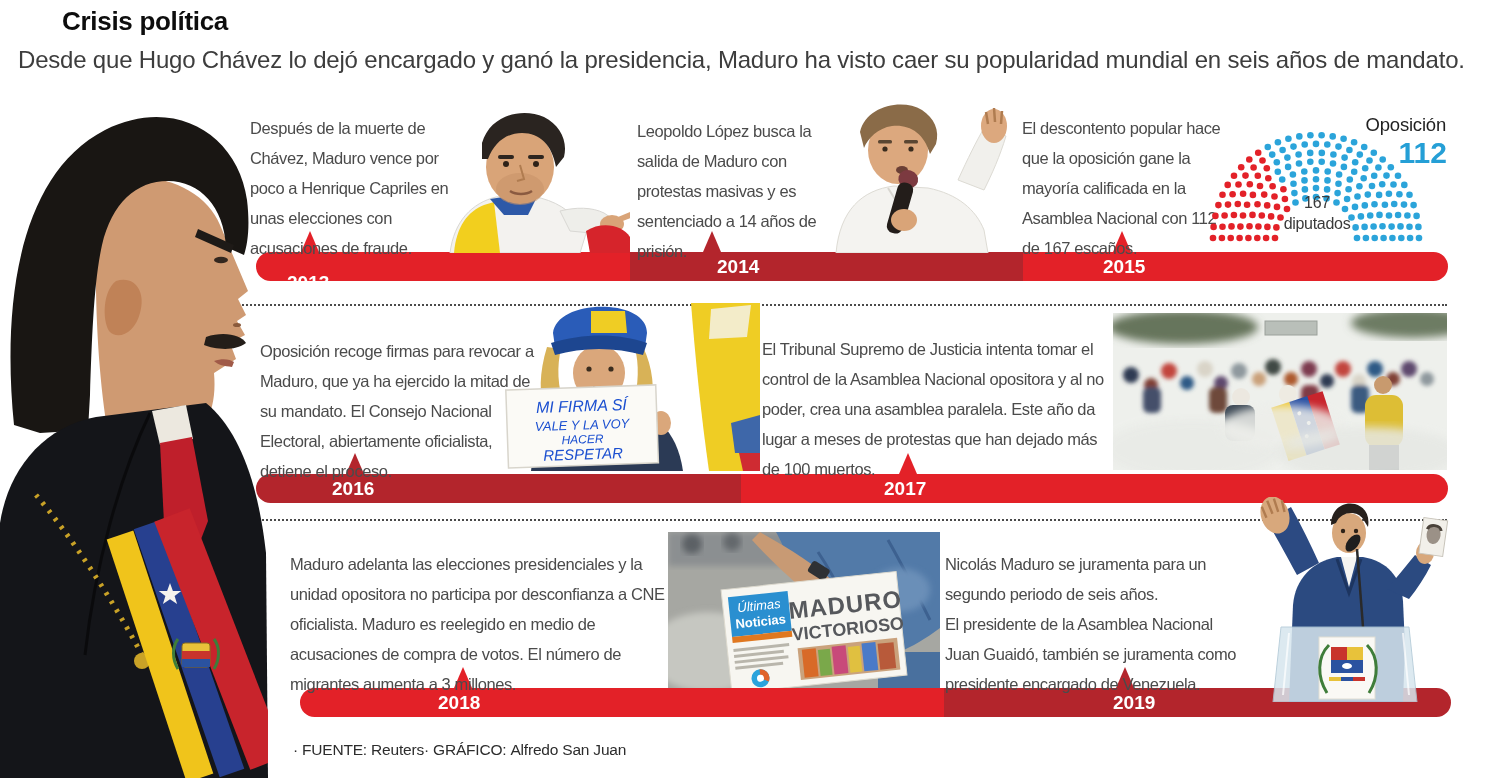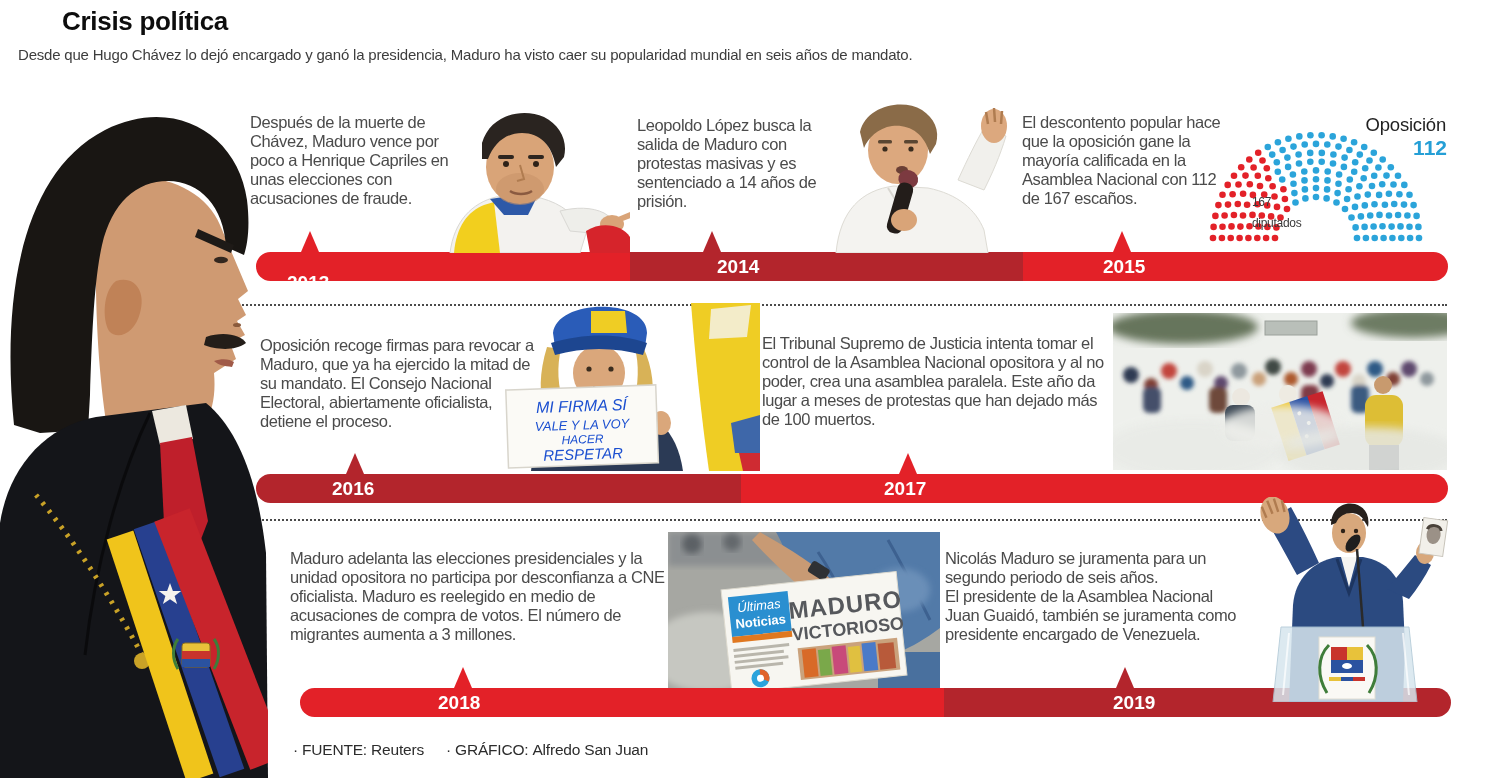--- a/index.html
+++ b/index.html
@@ -1,21 +1,21 @@
 <!DOCTYPE html>
 <html lang="es"><head>
 <meta charset="utf-8">
 <style>
   html,body{margin:0;padding:0;background:#fff;}
   .stage{position:relative;width:1500px;height:778px;background:#fff;overflow:hidden;
          font-family:"Liberation Sans",sans-serif;}
   .title{position:absolute;left:18px;top:6px;font-size:26px;font-weight:800;
          letter-spacing:-.3px;color:#0d0d0d;margin-left:44px;}
-  .subtitle{position:absolute;left:18px;top:46px;font-size:15px;color:#3d3d3d;letter-spacing:-.2px;}
-  .evt{position:absolute;font-size:16.5px;line-height:19px;color:#4b4b4b;letter-spacing:-.4px;}
+  .subtitle{position:absolute;left:18px;top:46px;font-size:24px;color:#3d3d3d;letter-spacing:-.2px;}
+  .evt{position:absolute;font-size:16.5px;line-height:30px;color:#4b4b4b;letter-spacing:-.4px;}
   .pre{white-space:pre-line;}
   .t2013{left:250px;top:113px;width:200px;}
   .t2014{left:637px;top:116px;width:192px;}
   .t2015{left:1022px;top:113px;width:212px;}
   .t2016{left:260px;top:336px;width:282px;}
   .t2017{left:762px;top:334px;width:356px;}
   .t2018{left:290px;top:549px;width:378px;}
   .t2019{left:945px;top:549px;width:300px;}
   .bar{position:absolute;height:29px;border-radius:15px;overflow:hidden;display:flex;}
   .bar1{left:256px;top:252px;width:1192px;}
@@ -41,24 +41,24 @@
   .ph-capriles{left:420px;top:103px;width:210px;height:150px;}
   .ph-lopez{left:808px;top:98px;width:215px;height:155px;}
   .ph-woman{left:495px;top:303px;width:265px;height:168px;}
   .ph-protest{left:1113px;top:313px;width:334px;height:157px;}
   .ph-news{left:668px;top:532px;width:272px;height:156px;}
   .ph-guaido{left:1237px;top:497px;width:212px;height:205px;}
   .hemi{position:absolute;left:1200px;top:114px;width:235px;height:128px;}
   .opos-label{position:absolute;left:1358px;top:114px;width:88px;text-align:right;
               font-size:18.5px;color:#1f1f1f;letter-spacing:-.2px;}
   .opos-value{position:absolute;left:1393px;top:136px;width:54px;text-align:right;
-              font-size:21px;font-weight:bold;color:#259fd6;}
-  .hemi-center{position:absolute;left:1252px;top:192px;width:130px;
-               font-size:12px;line-height:21px;color:#3a3a3a;letter-spacing:-.3px;}
-  .footer{position:absolute;left:293px;top:741px;display:flex;gap:22px;
+              font-size:30px;font-weight:bold;color:#259fd6;}
+  .hemi-center{position:absolute;left:1252px;top:192px;width:130px;text-align:center;
+               font-size:16px;line-height:21px;color:#3a3a3a;letter-spacing:-.3px;}
+  .footer{position:absolute;left:293px;top:741px;display:flex;
           font-size:15.5px;color:#2c2c2c;letter-spacing:-.2px;}
   .footer span b{font-weight:normal;}
   svg{display:block;}
 </style>
 </head>
 <body>
 
 <div class="stage">
 
   <div class="title">Crisis política</div>

